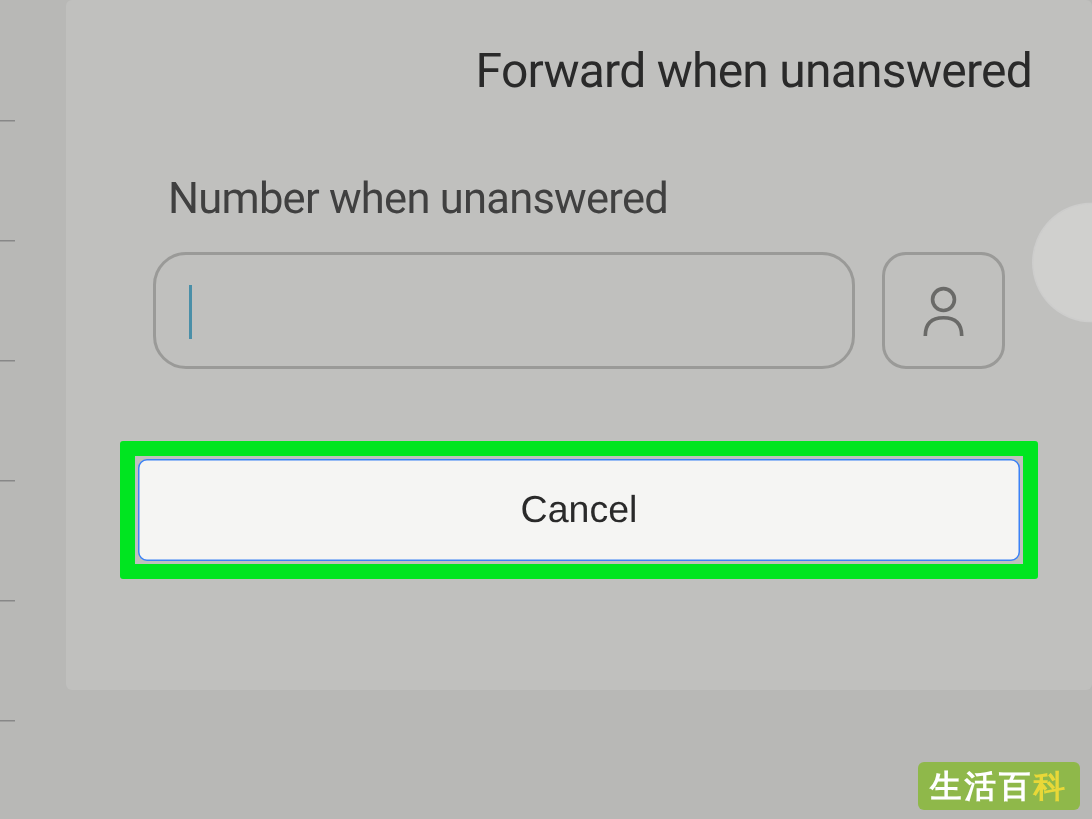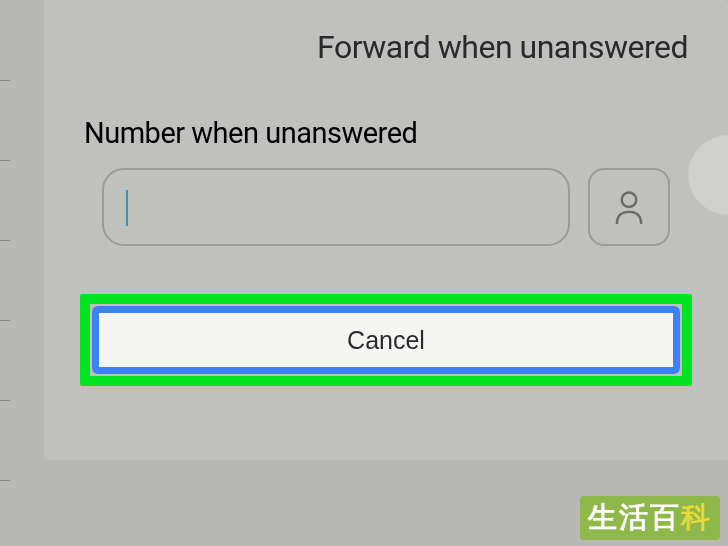--- a/index.html
+++ b/index.html
@@ -43,24 +43,24 @@
     .dialog-title {
       text-align: right;
       font-size: 32px;
       color: #2a2a2a;
       font-weight: 400;
       margin-bottom: 50px;
       letter-spacing: -0.5px;
     }
     .field-label {
       font-size: 29px;
-      color: #000000;
+      color: #404040;
       font-weight: 400;
       margin-bottom: 18px;
-      margin-left: 0;
+      margin-left: 28px;
       letter-spacing: -0.5px;
     }
     .input-row {
       display: flex;
       gap: 18px;
       align-items: stretch;
       margin-bottom: 60px;
       padding-left: 18px;
       padding-right: 18px;
     }
@@ -115,21 +115,21 @@
       left: -12px;
       right: -12px;
       bottom: -12px;
       border: 10px solid #00e520;
       border-radius: 2px;
       pointer-events: none;
     }
     .action-btn {
       width: 100%;
       height: 68px;
-      border: 7px solid #3b82f6;
+      border: 1px solid #3b82f6;
       border-radius: 6px;
       background: #f5f5f3;
       font-size: 25px;
       color: #2a2a2a;
       cursor: pointer;
       font-weight: 400;
     }
     .enable-btn-wrap {
       flex: 1;
     }
@@ -146,21 +146,21 @@
     .watermark {
       position: absolute;
       bottom: 6px;
       right: 8px;
       text-align: right;
     }
     .watermark-cn {
       display: inline-block;
       background: #8fb84a;
       color: #fff;
-      font-size: 29px;
+      font-size: 21px;
       font-weight: bold;
       padding: 2px 8px;
       border-radius: 4px;
       font-family: 'SimHei', sans-serif;
       letter-spacing: 2px;
     }
     .watermark-cn .ke {
       color: #e8d838;
     }
     .watermark-url {

